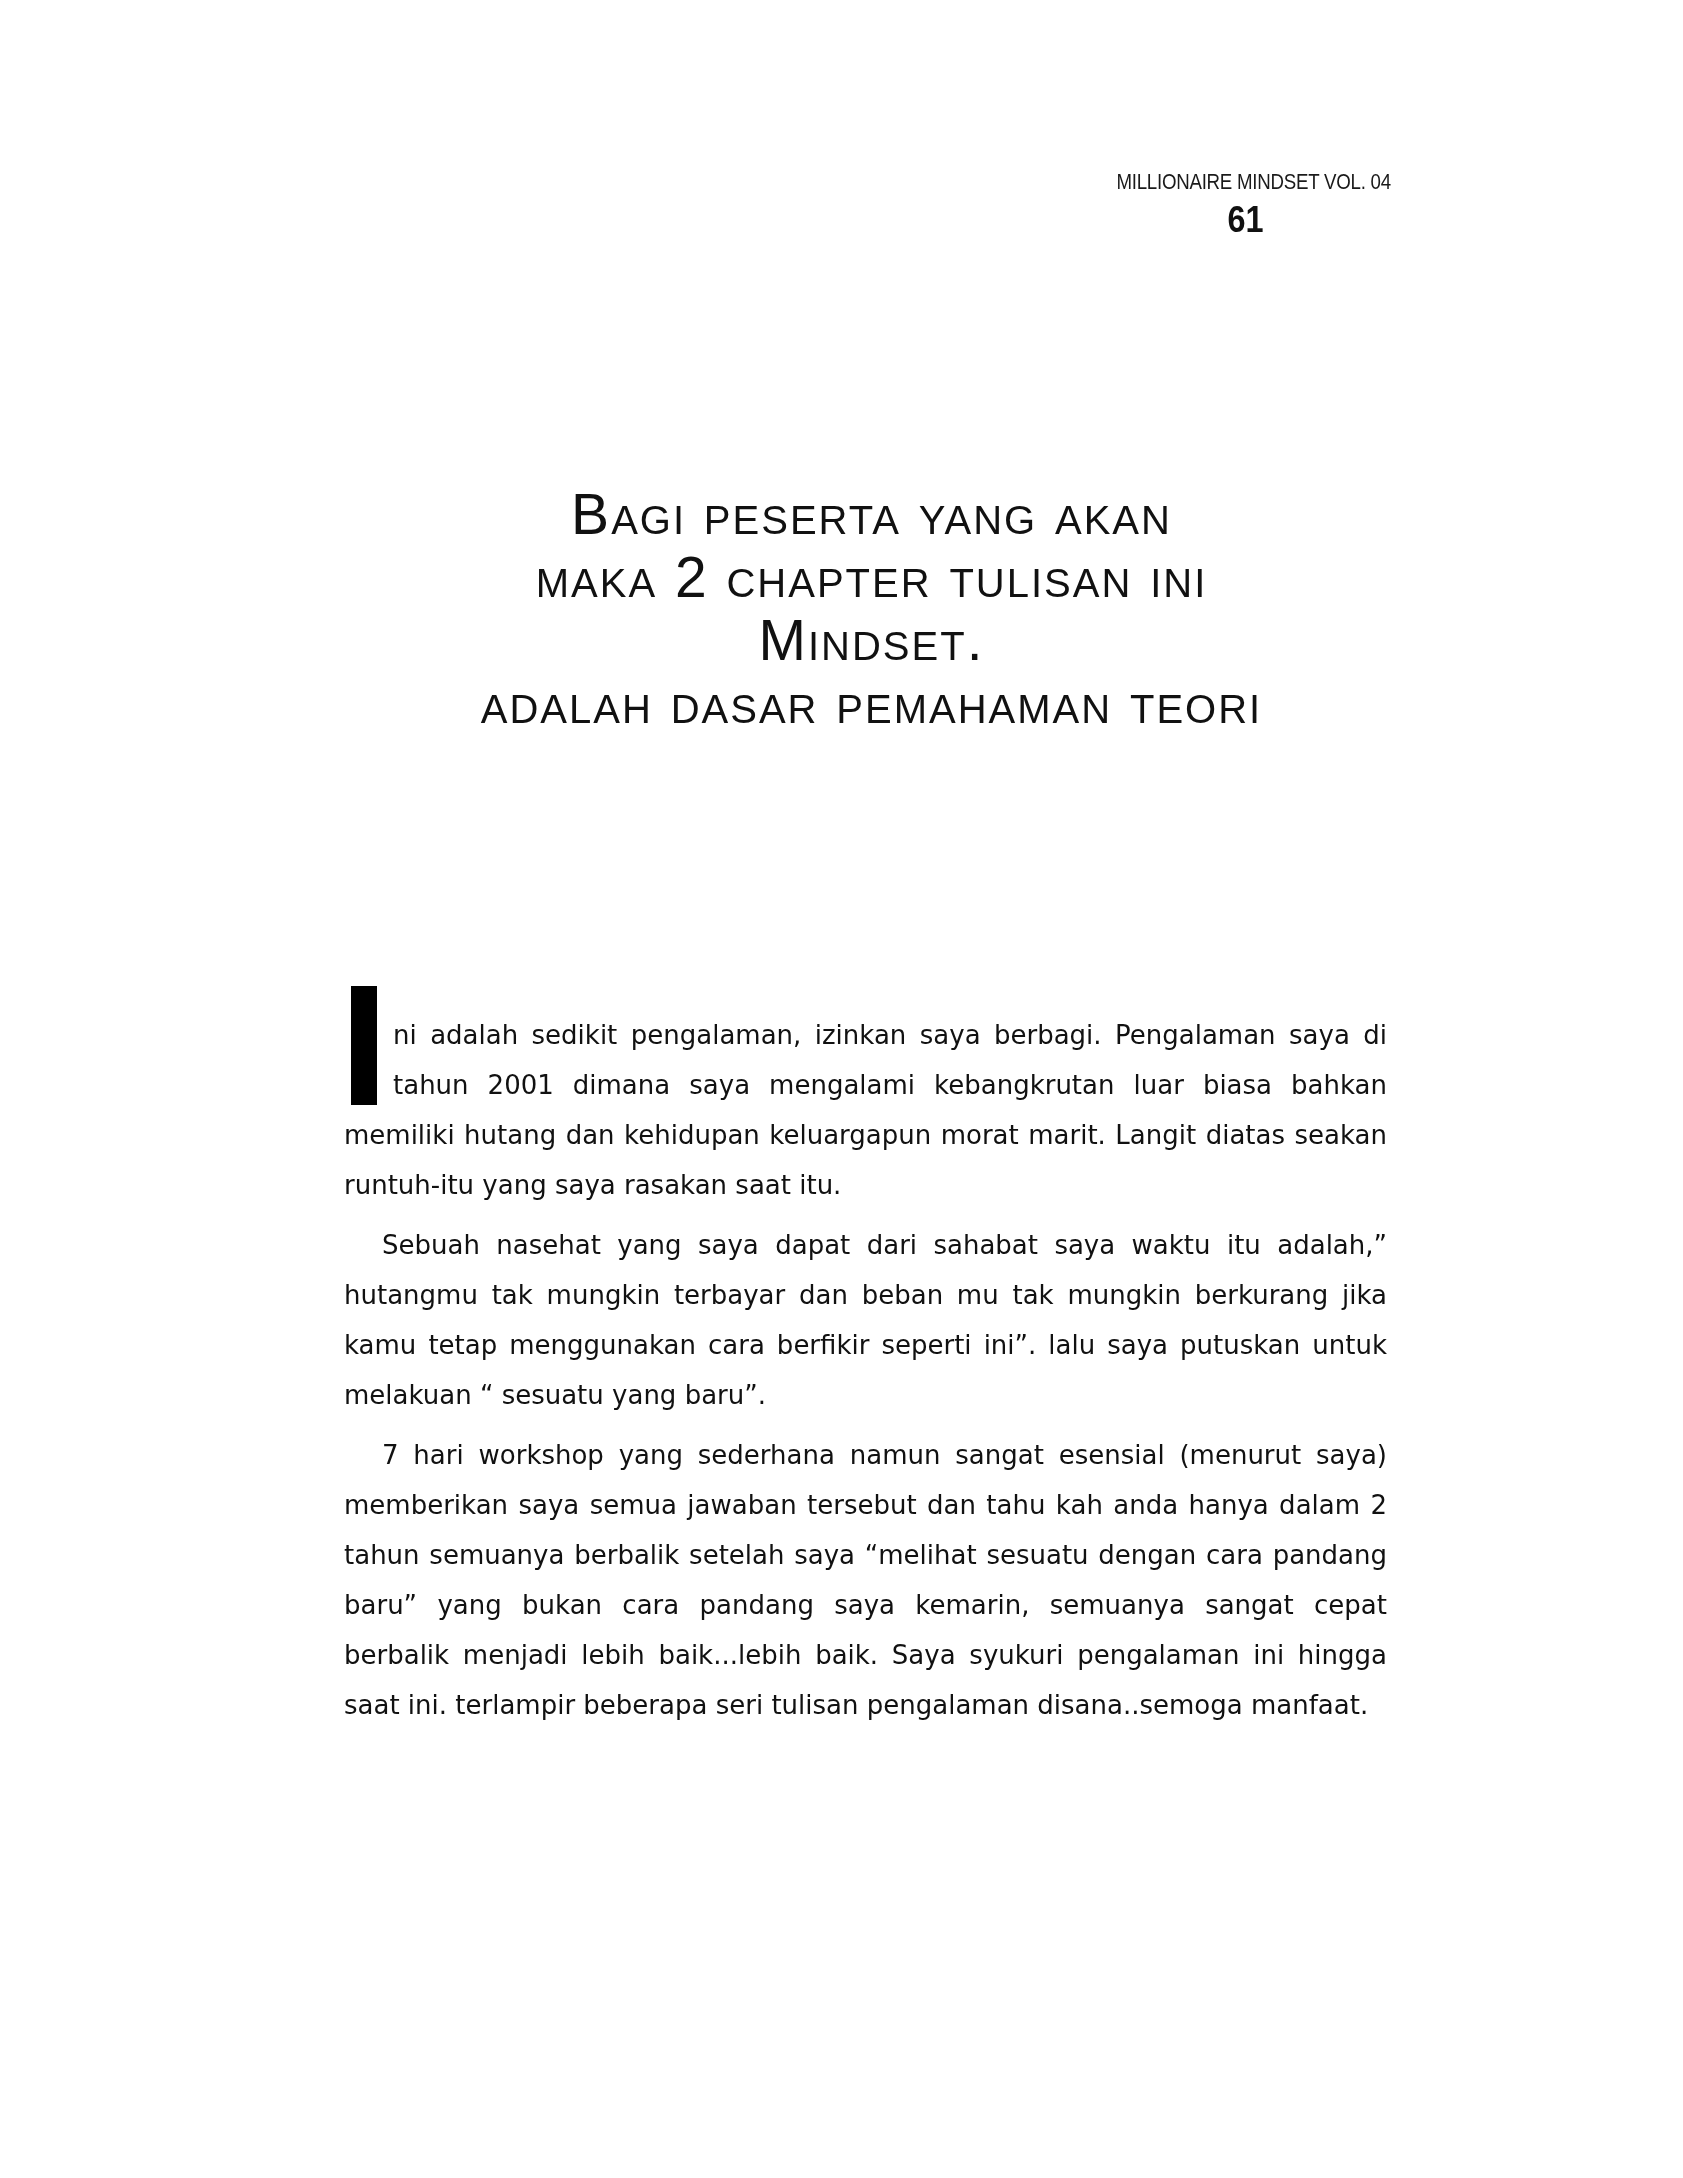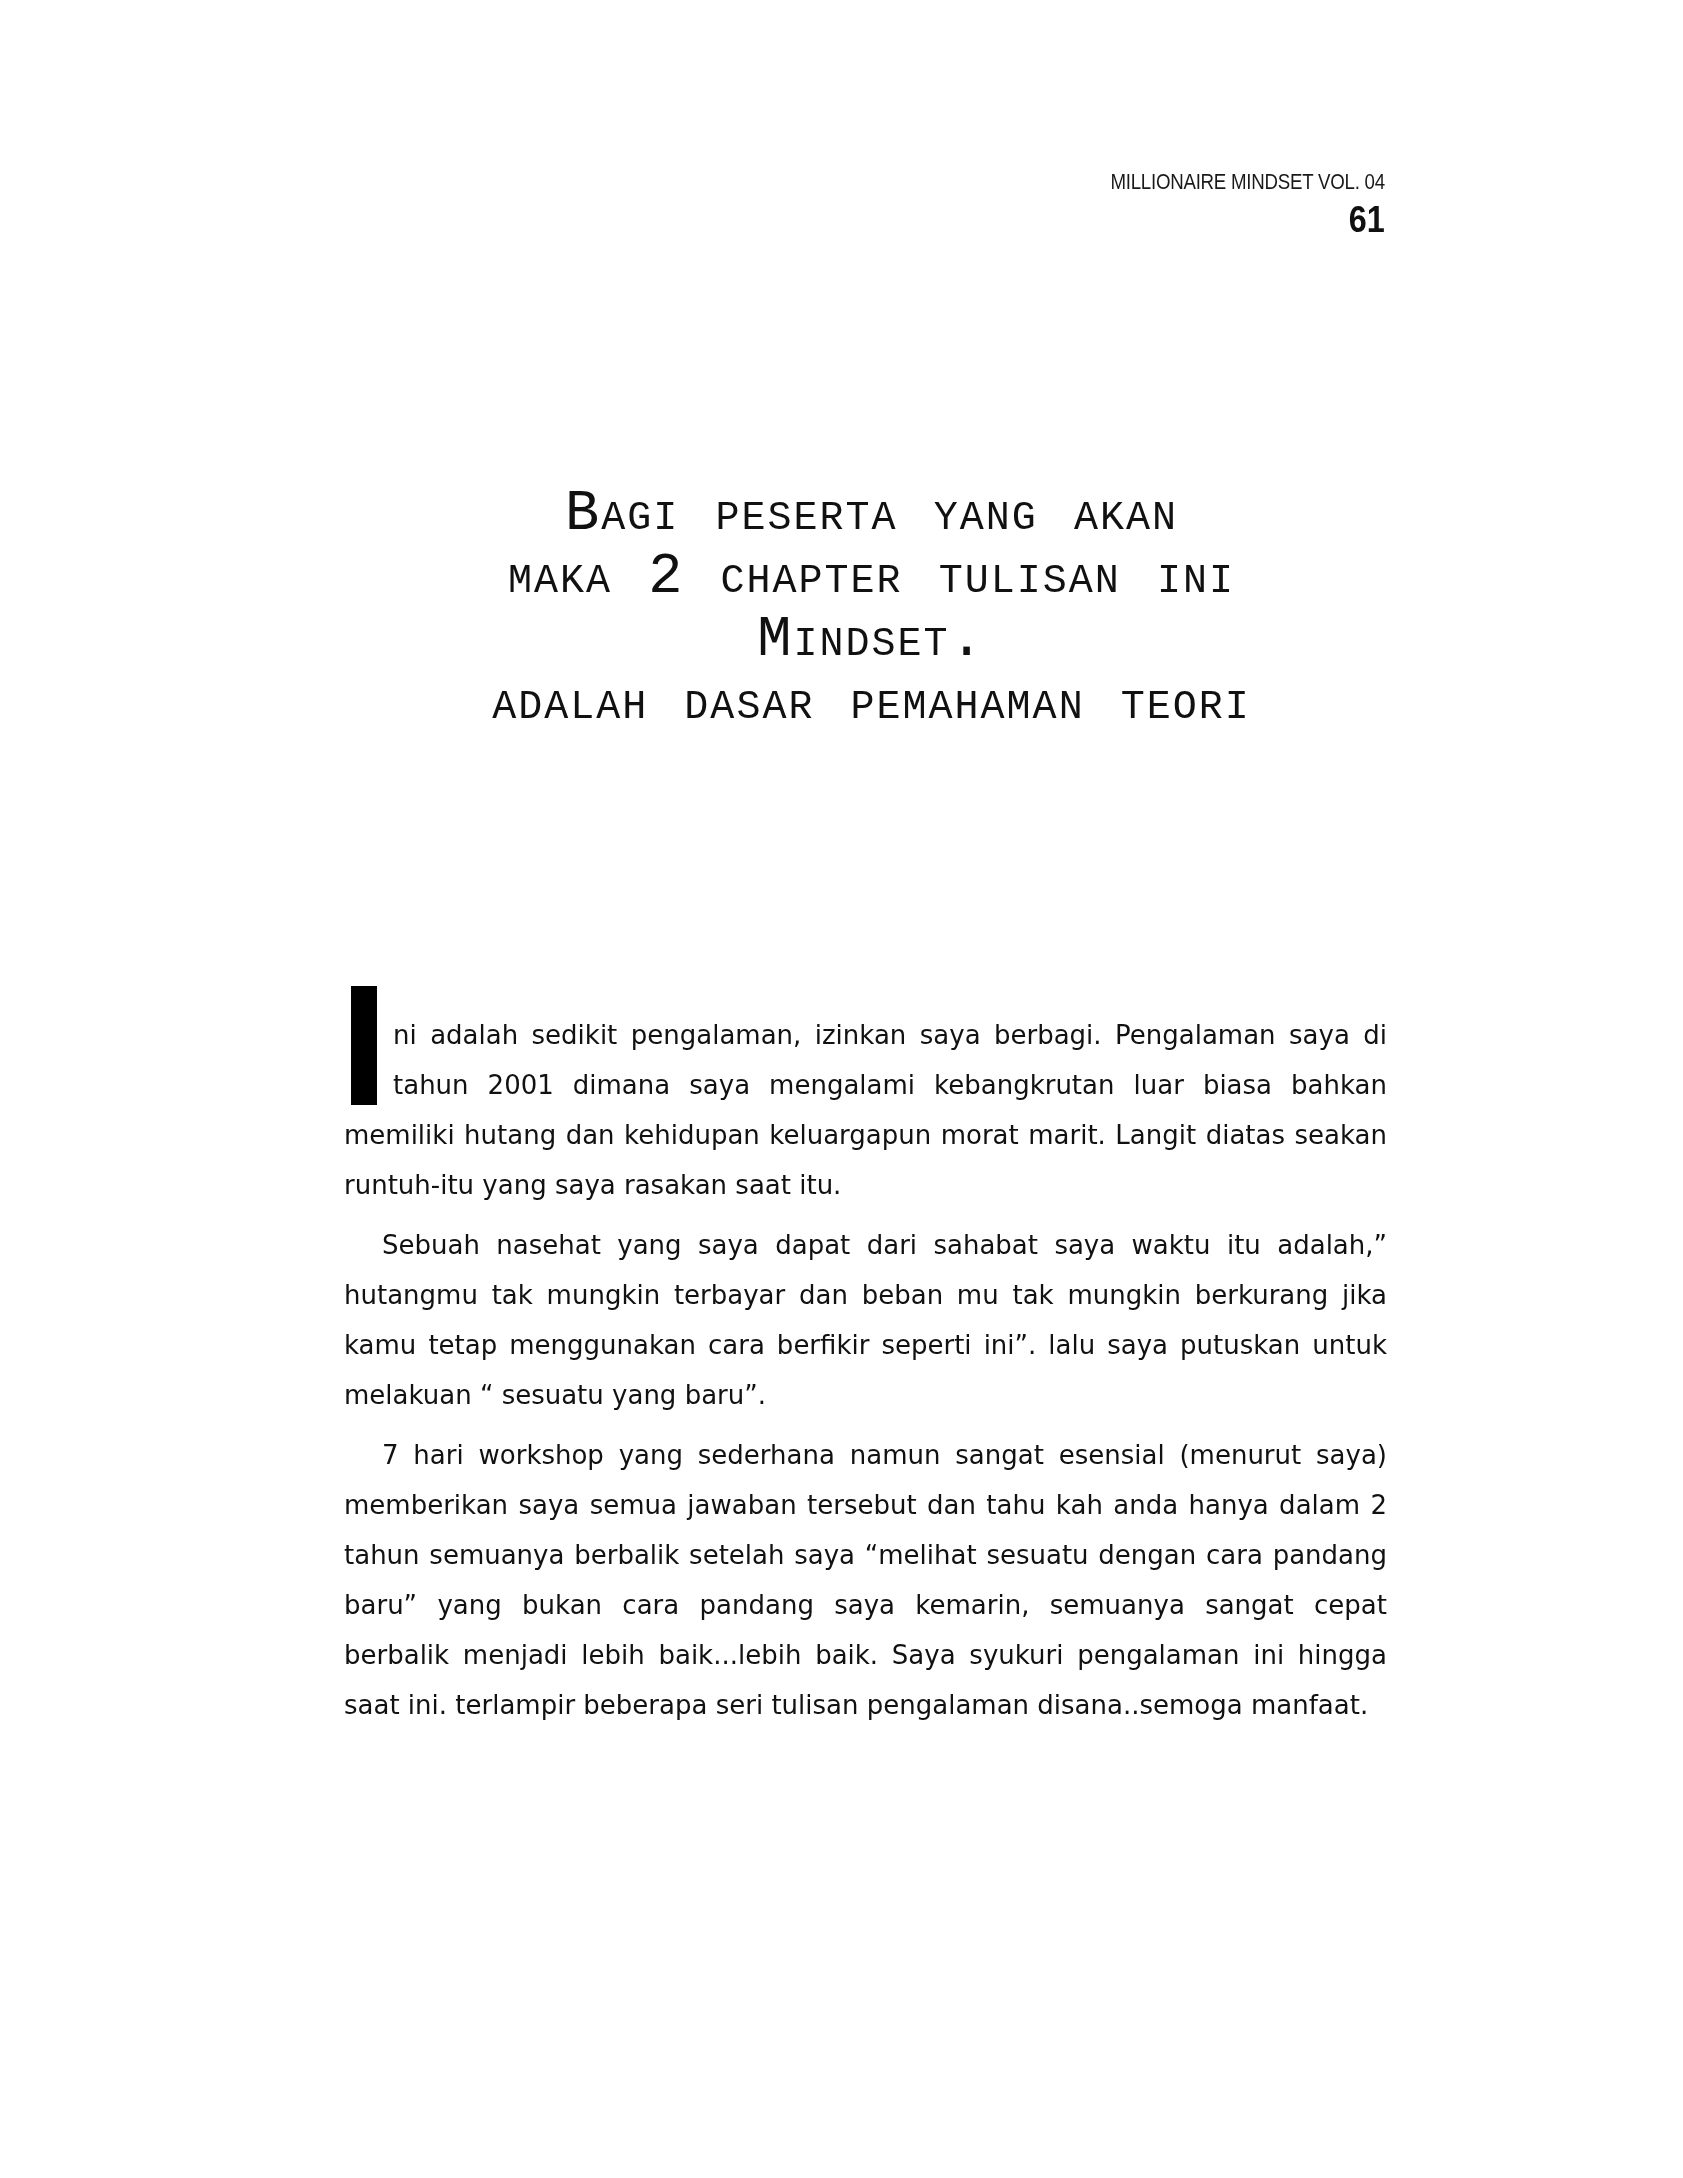--- a/index.html
+++ b/index.html
@@ -9,23 +9,23 @@
     }
     body {
       width: 1683px;
       height: 2178px;
       position: relative;
       overflow: hidden;
       color: #111111;
     }
     .running-header {
       position: absolute;
-      right: 298px;
+      right: 292px;
       top: 168px;
-      text-align: right;
+      text-align: center;
       font-family: "Liberation Sans", sans-serif;
     }
     .running-title {
       font-size: 22px;
       letter-spacing: -0.3px;
       transform: scaleX(0.85);
       transform-origin: right center;
       line-height: 28px;
       color: #1a1a1a;
     }
@@ -37,21 +37,21 @@
       transform: scaleX(0.9);
       transform-origin: right center;
       color: #111;
     }
     .pull-quote {
       position: absolute;
       left: 337px;
       width: 1069px;
       top: 483px;
       text-align: center;
-      font-family: Liberation Mono, monospace;
+      font-family: Liberation Sans, sans-serif;
       font-variant: small-caps;
       font-size: 57px;
       line-height: 63px;
       letter-spacing: 2px;
       color: #111;
     }
     .pull-quote .line {
       display: block;
       white-space: nowrap;
     }

